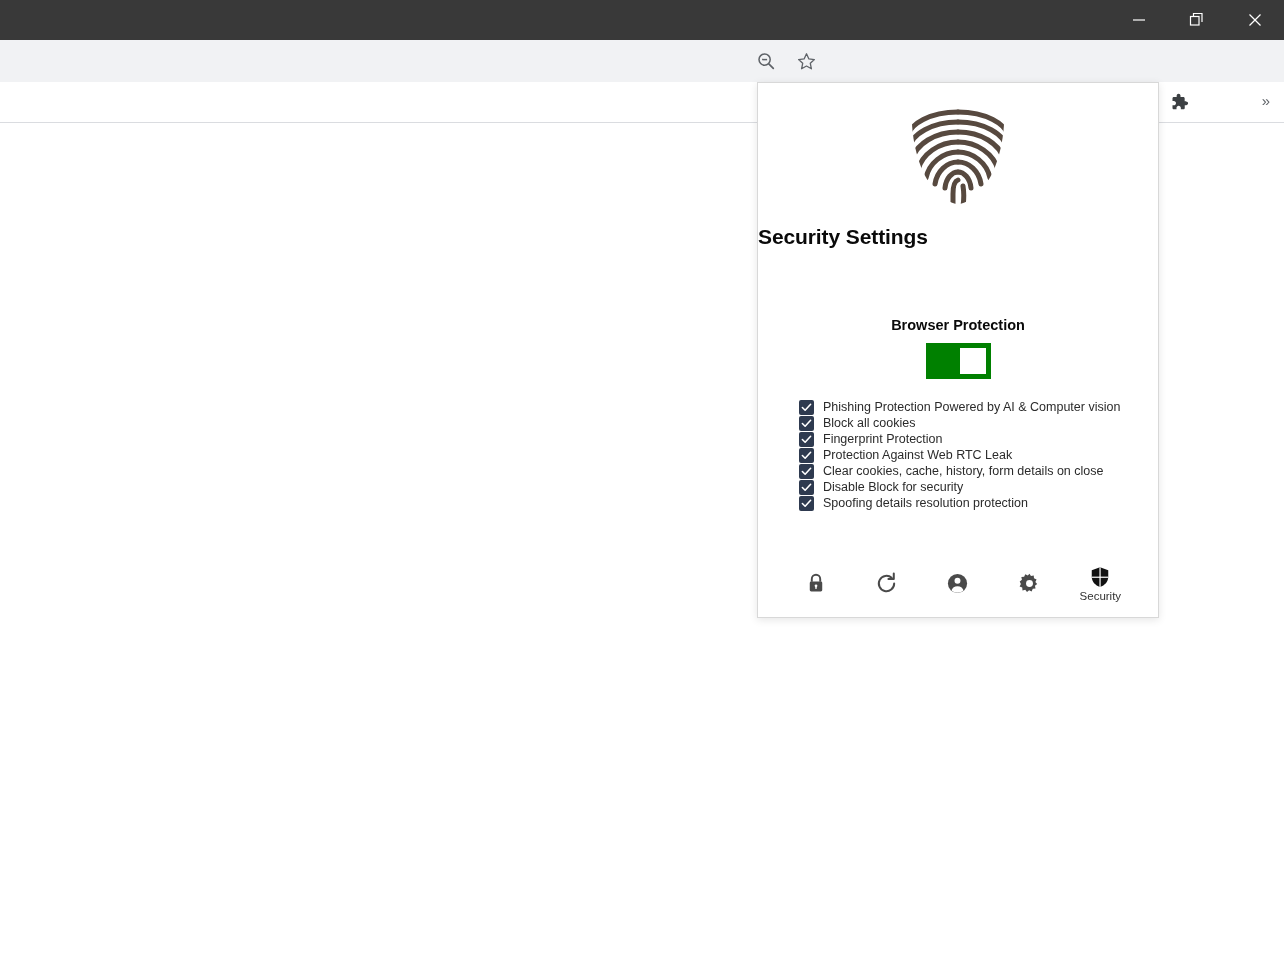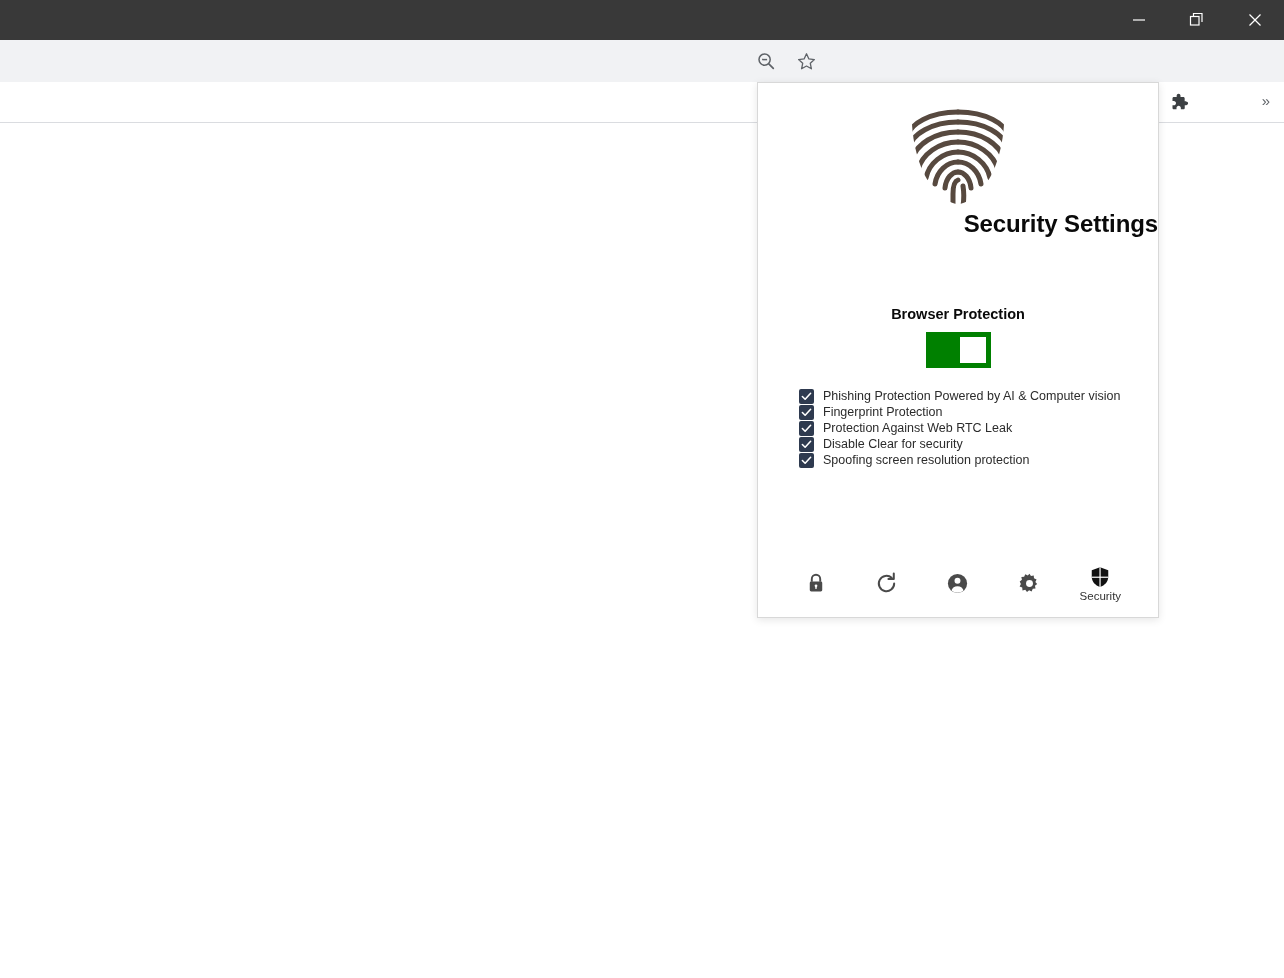--- a/index.html
+++ b/index.html
@@ -168,25 +168,25 @@
 
   .logo-wrap {
     margin: 16px auto 0;
     width: 110px; height: 110px;
     display: flex;
     align-items: center;
     justify-content: center;
   }
 
   .popup-title {
-    text-align: right;
-    font-size: 24px;
+    text-align: left;
+    font-size: 21px;
     font-weight: bold;
     color: #0a0a0a;
-    margin-top: 1px;
+    margin-top: 16px;
     letter-spacing: -0.1px;
   }
 
   .section-title {
     text-align: center;
     font-size: 14.5px;
     font-weight: bold;
     color: #0a0a0a;
     margin-top: 68px;
   }
@@ -365,56 +365,72 @@
 
     <div class="check-row">
       <span class="checkbox" style="background: rgb(46, 58, 79);">
         <svg width="11" height="11" viewBox="0 0 12 12">
           <polyline points="1.5,6 4.5,9 10.5,2.5" fill="none" stroke="#ffffff" stroke-width="1.7" stroke-linecap="round" stroke-linejoin="round"></polyline>
         </svg>
       </span>
       <span class="check-label">Phishing Protection Powered by AI &amp; Computer vision</span>
     </div>
 
+    <div class="check-row">
+      <span class="checkbox" style="background: rgb(46, 58, 79);">
+        <svg width="11" height="11" viewBox="0 0 12 12">
+          <polyline points="1.5,6 4.5,9 10.5,2.5" fill="none" stroke="#ffffff" stroke-width="1.7" stroke-linecap="round" stroke-linejoin="round"></polyline>
+        </svg>
+      </span>
+      <span class="check-label">Block all cookies</span>
+    </div>
 
     <div class="check-row">
       <span class="checkbox" style="background: rgb(46, 58, 79);">
         <svg width="11" height="11" viewBox="0 0 12 12">
           <polyline points="1.5,6 4.5,9 10.5,2.5" fill="none" stroke="#ffffff" stroke-width="1.7" stroke-linecap="round" stroke-linejoin="round"></polyline>
         </svg>
       </span>
       <span class="check-label">Fingerprint Protection</span>
     </div>
 
     <div class="check-row">
       <span class="checkbox" style="background: rgb(46, 58, 79);">
         <svg width="11" height="11" viewBox="0 0 12 12">
           <polyline points="1.5,6 4.5,9 10.5,2.5" fill="none" stroke="#ffffff" stroke-width="1.7" stroke-linecap="round" stroke-linejoin="round"></polyline>
         </svg>
       </span>
       <span class="check-label">Protection Against Web RTC Leak</span>
     </div>
 
-
-    <div class="check-row">
-      <span class="checkbox" style="background: rgb(46, 58, 79);">
-        <svg width="11" height="11" viewBox="0 0 12 12">
-          <polyline points="1.5,6 4.5,9 10.5,2.5" fill="none" stroke="#ffffff" stroke-width="1.7" stroke-linecap="round" stroke-linejoin="round"></polyline>
-        </svg>
-      </span>
-      <span class="check-label">Disable Clear for security</span>
-    </div>
-
-    <div class="check-row">
-      <span class="checkbox" style="background: rgb(46, 58, 79);">
-        <svg width="11" height="11" viewBox="0 0 12 12">
-          <polyline points="1.5,6 4.5,9 10.5,2.5" fill="none" stroke="#ffffff" stroke-width="1.7" stroke-linecap="round" stroke-linejoin="round"></polyline>
-        </svg>
-      </span>
-      <span class="check-label">Spoofing screen resolution protection</span>
+    <div class="check-row">
+      <span class="checkbox" style="background: rgb(46, 58, 79);">
+        <svg width="11" height="11" viewBox="0 0 12 12">
+          <polyline points="1.5,6 4.5,9 10.5,2.5" fill="none" stroke="#ffffff" stroke-width="1.7" stroke-linecap="round" stroke-linejoin="round"></polyline>
+        </svg>
+      </span>
+      <span class="check-label">Clear cookies, cache, history, form details on close</span>
+    </div>
+
+    <div class="check-row">
+      <span class="checkbox" style="background: rgb(46, 58, 79);">
+        <svg width="11" height="11" viewBox="0 0 12 12">
+          <polyline points="1.5,6 4.5,9 10.5,2.5" fill="none" stroke="#ffffff" stroke-width="1.7" stroke-linecap="round" stroke-linejoin="round"></polyline>
+        </svg>
+      </span>
+      <span class="check-label">Disable Block for security</span>
+    </div>
+
+    <div class="check-row">
+      <span class="checkbox" style="background: rgb(46, 58, 79);">
+        <svg width="11" height="11" viewBox="0 0 12 12">
+          <polyline points="1.5,6 4.5,9 10.5,2.5" fill="none" stroke="#ffffff" stroke-width="1.7" stroke-linecap="round" stroke-linejoin="round"></polyline>
+        </svg>
+      </span>
+      <span class="check-label">Spoofing details resolution protection</span>
     </div>
 
   </div>
 
   <div class="popup-footer">
 
     <div class="footer-btn">
       <svg width="22" height="22" viewBox="0 0 24 24">
         <path d="M7.4 10.5V7.6a4.6 4.6 0 0 1 9.2 0v2.9" fill="none" stroke="#4a4a4a" stroke-width="2.1"></path>
         <rect x="5.2" y="10.3" width="13.6" height="11" rx="1.6" fill="#4a4a4a"></rect>

